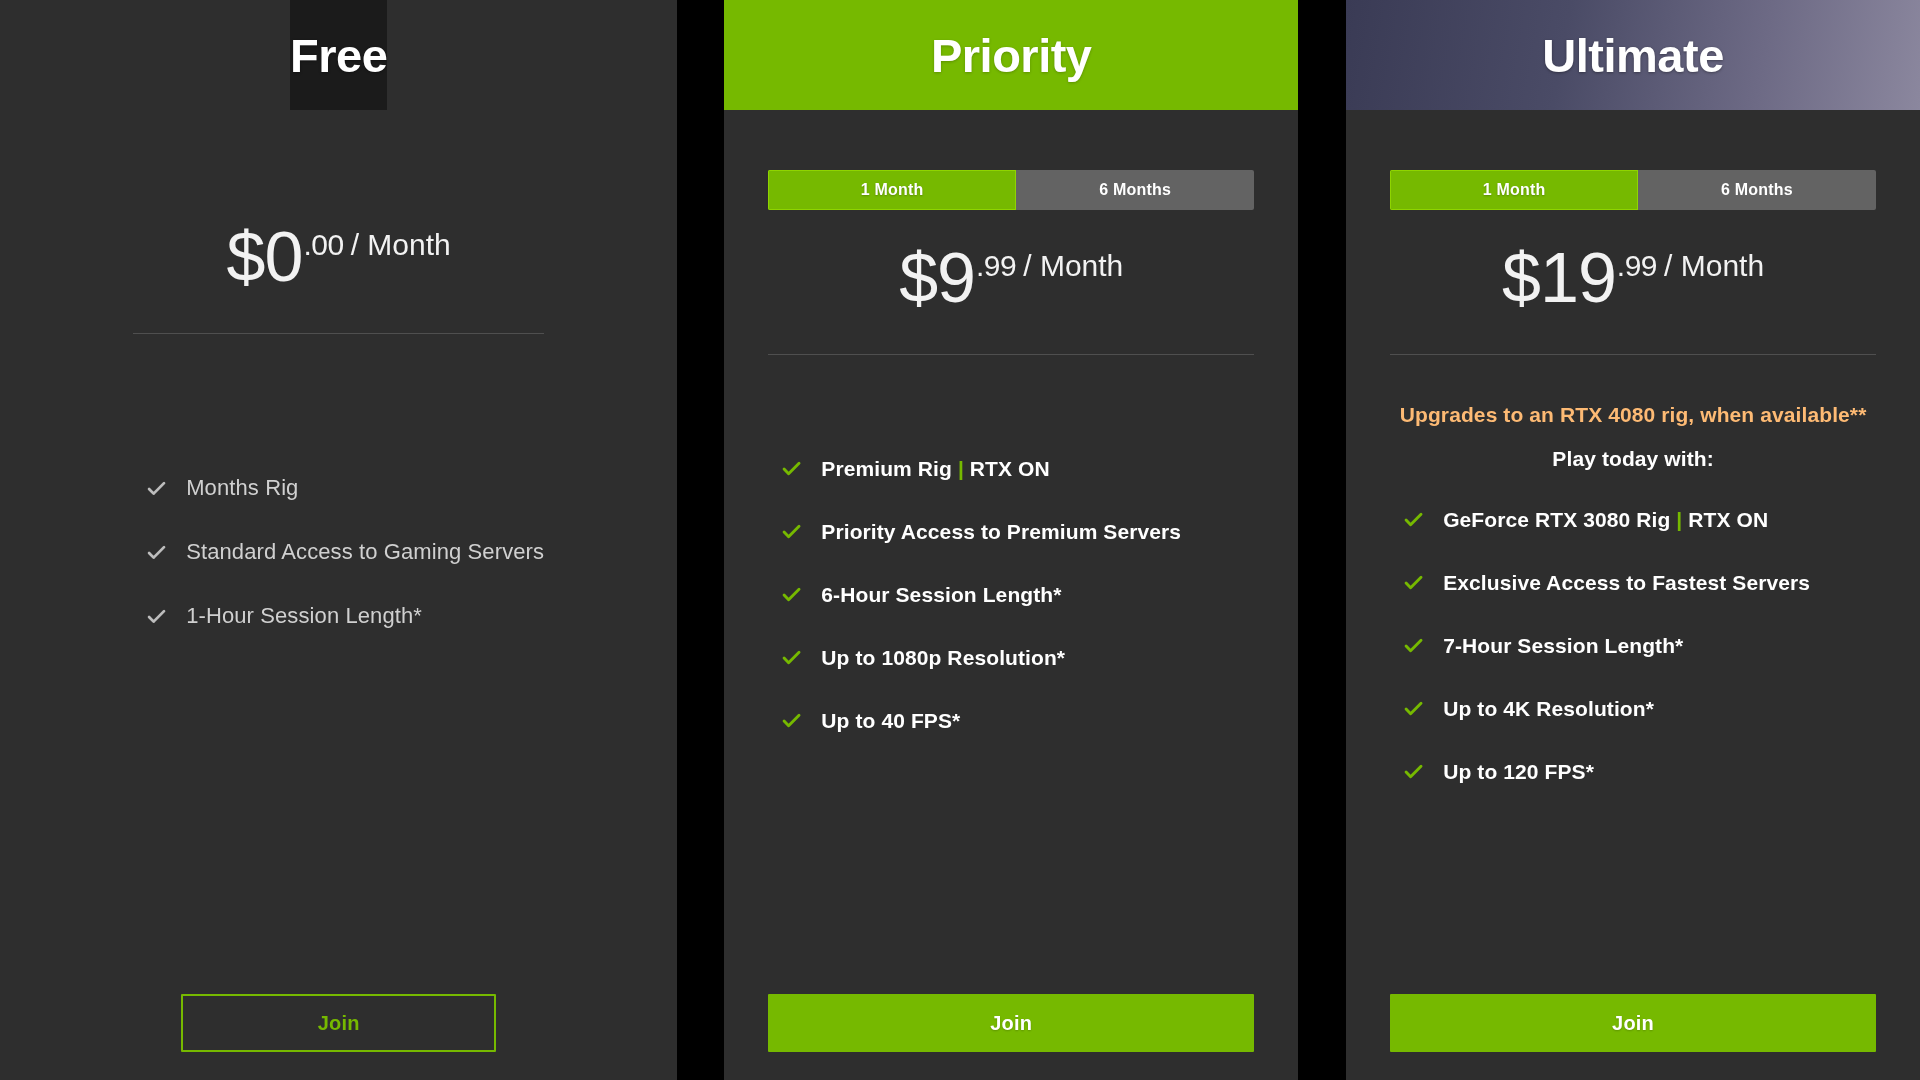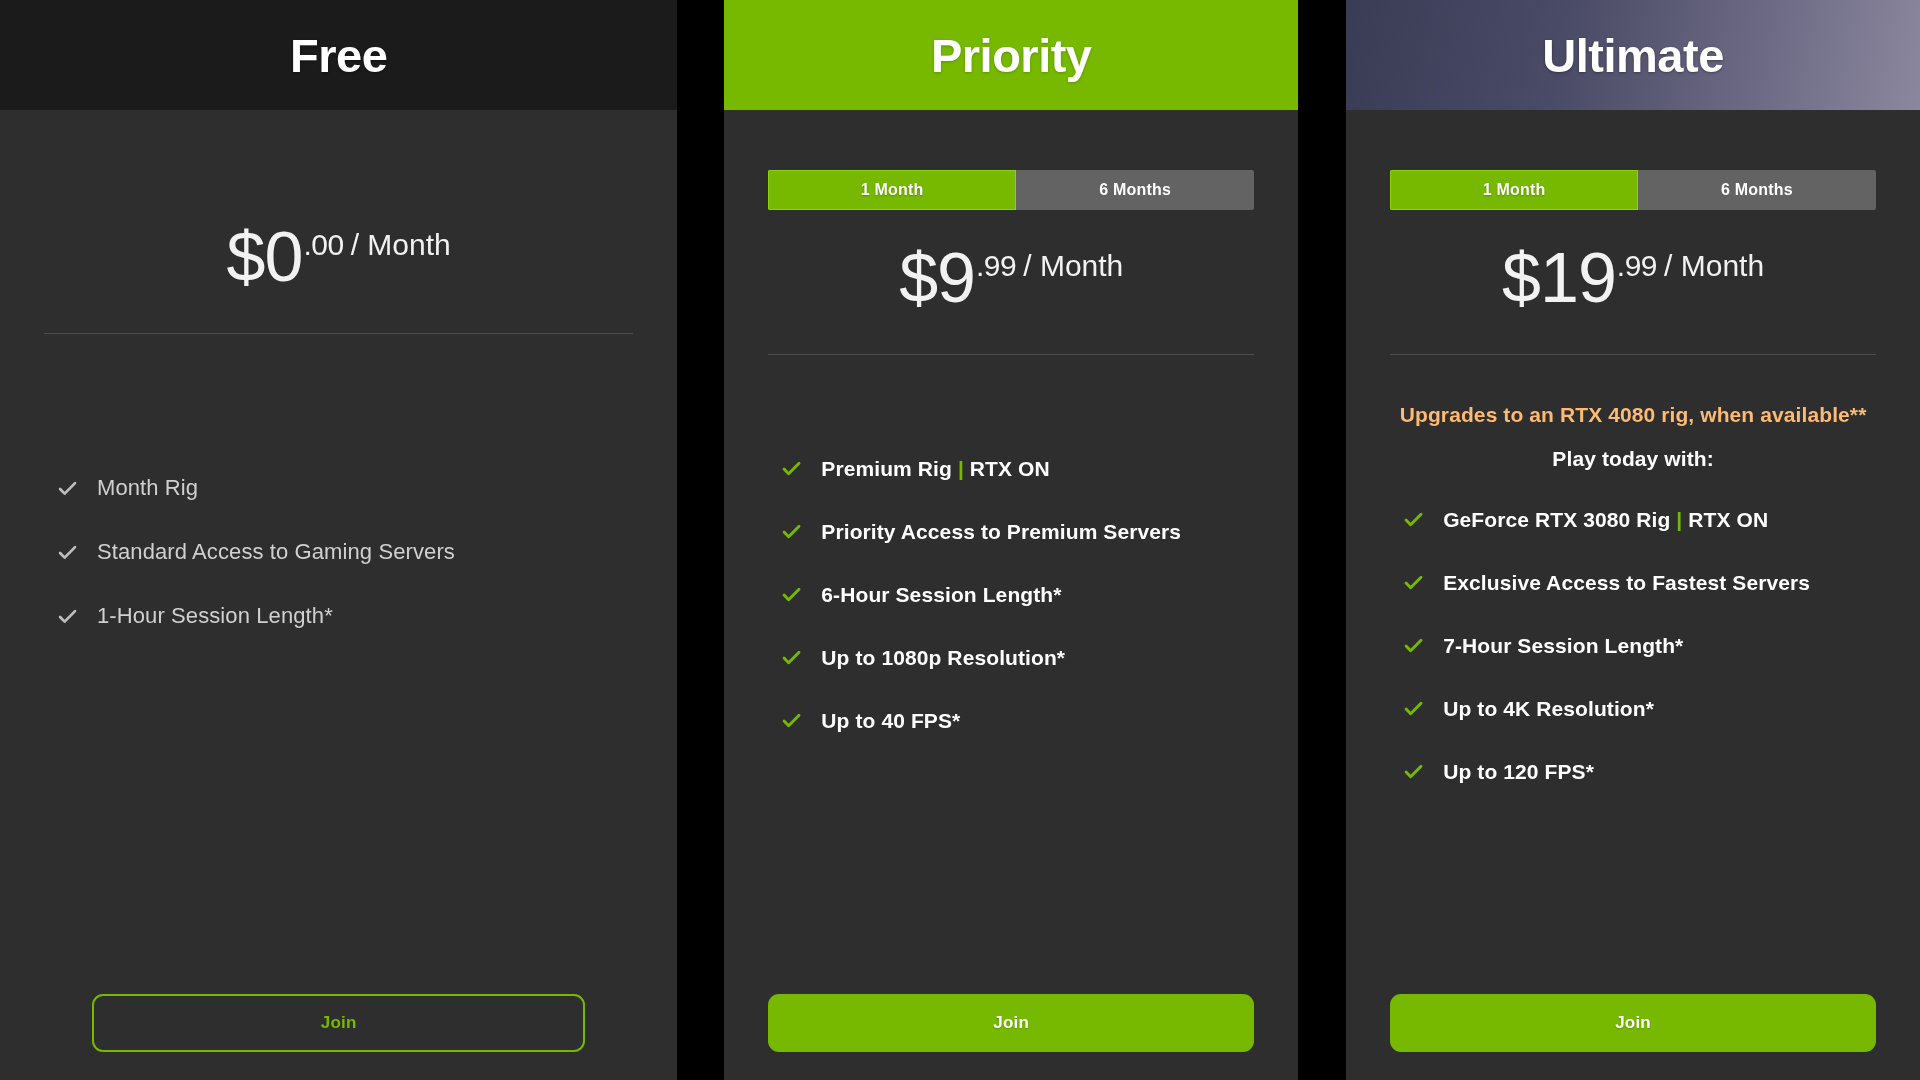--- a/index.html
+++ b/index.html
@@ -19,21 +19,21 @@
 
   
   .card {
     position:relative;
     height:1080px;
     background:#2e2e2e;
     display:flex;
     flex-direction:column;
     overflow:hidden;
   }
-  .card-free      { width:720px; margin-left:0;  }
+  .card-free      { width:720px; margin-left:0;align-items:center;  }
   .card-priority  { width:610px; margin-left:47px; }
   .card-ultimate  { width:610px; margin-left:48px; }
 
   
   .card-header {
     height:110px;
     flex:0 0 110px;
     display:flex;
     align-items:center;
     justify-content:center;
@@ -191,25 +191,25 @@
     padding-bottom:20px;
     display:flex;
     justify-content:center;
   }
   .join-btn {
     width:100%;
     height:58px;
     display:flex;
     align-items:center;
     justify-content:center;
-    font-size:17px;
+    font-size:20px;
     font-weight:bold;
     letter-spacing:.2px;
     cursor:pointer;
-    border-radius:11px;
+    border-radius:1px;
   }
   .join-ghost {
     background:#2e2e2e;
     border:2px solid #76b900;
     color:#76b900;
   }
   .join-solid {
     background:#76b900;
     border:none;
     color:#ffffff;
@@ -234,21 +234,21 @@
         <span class="price-period">/ Month</span>
       </div>
 
       <div class="divider"></div>
 
       <ul class="features features-free">
         <li class="feature">
           <svg class="check" viewBox="0 0 24 24">
               <path d="M3.5 12.5l5.2 5.4L20.6 5.9" fill="none" stroke="#bdbdbd" stroke-width="3.1" stroke-linecap="round" stroke-linejoin="round"></path>
             </svg>
-          <span class="feat-text feat-free">Month Rig</span>
+          <span class="feat-text feat-free">Months Rig</span>
         </li>
         <li class="feature">
           <svg class="check" viewBox="0 0 24 24">
               <path d="M3.5 12.5l5.2 5.4L20.6 5.9" fill="none" stroke="#bdbdbd" stroke-width="3.1" stroke-linecap="round" stroke-linejoin="round"></path>
             </svg>
           <span class="feat-text feat-free">Standard Access to Gaming Servers</span>
         </li>
         <li class="feature">
           <svg class="check" viewBox="0 0 24 24">
               <path d="M3.5 12.5l5.2 5.4L20.6 5.9" fill="none" stroke="#bdbdbd" stroke-width="3.1" stroke-linecap="round" stroke-linejoin="round"></path>

